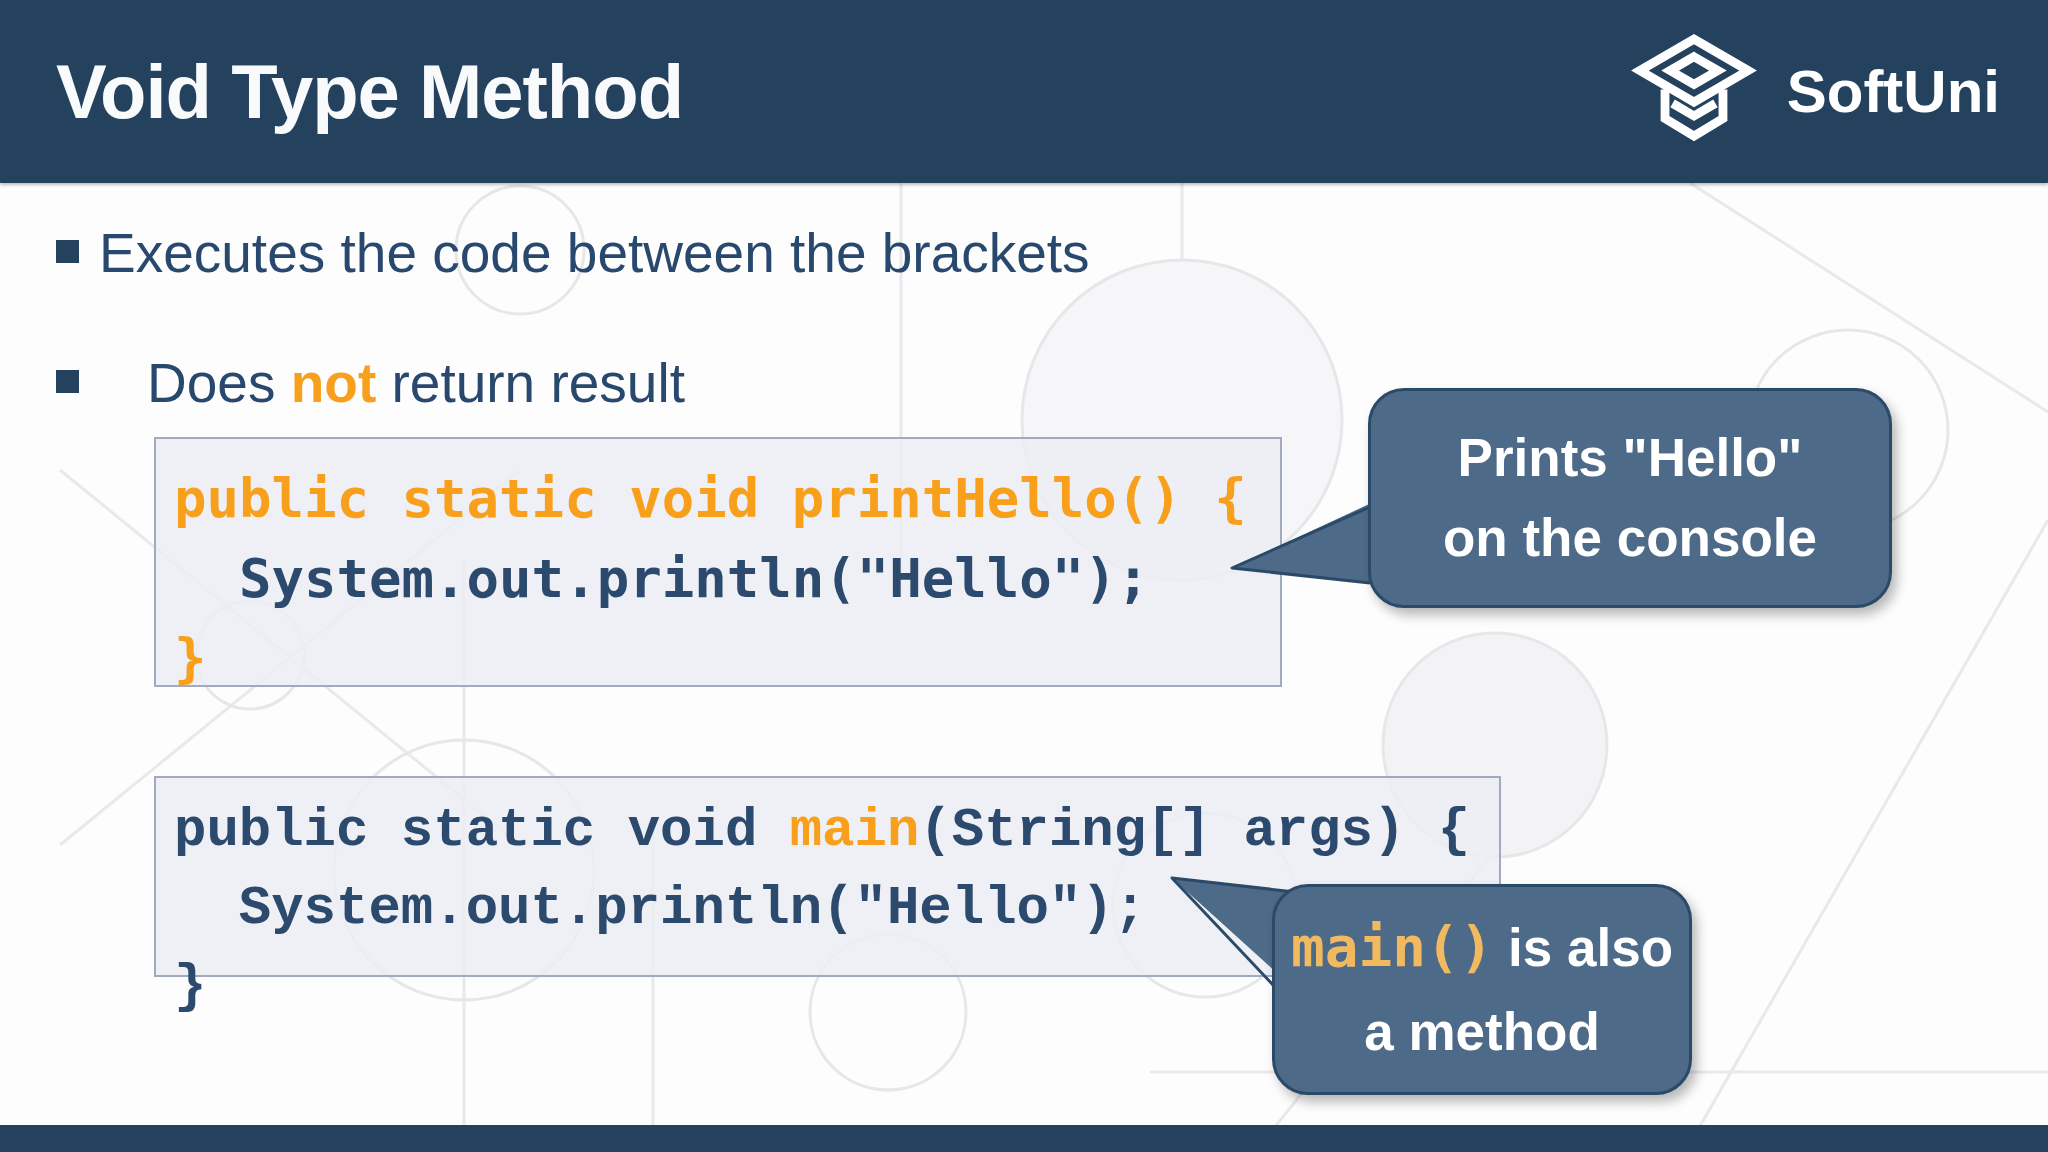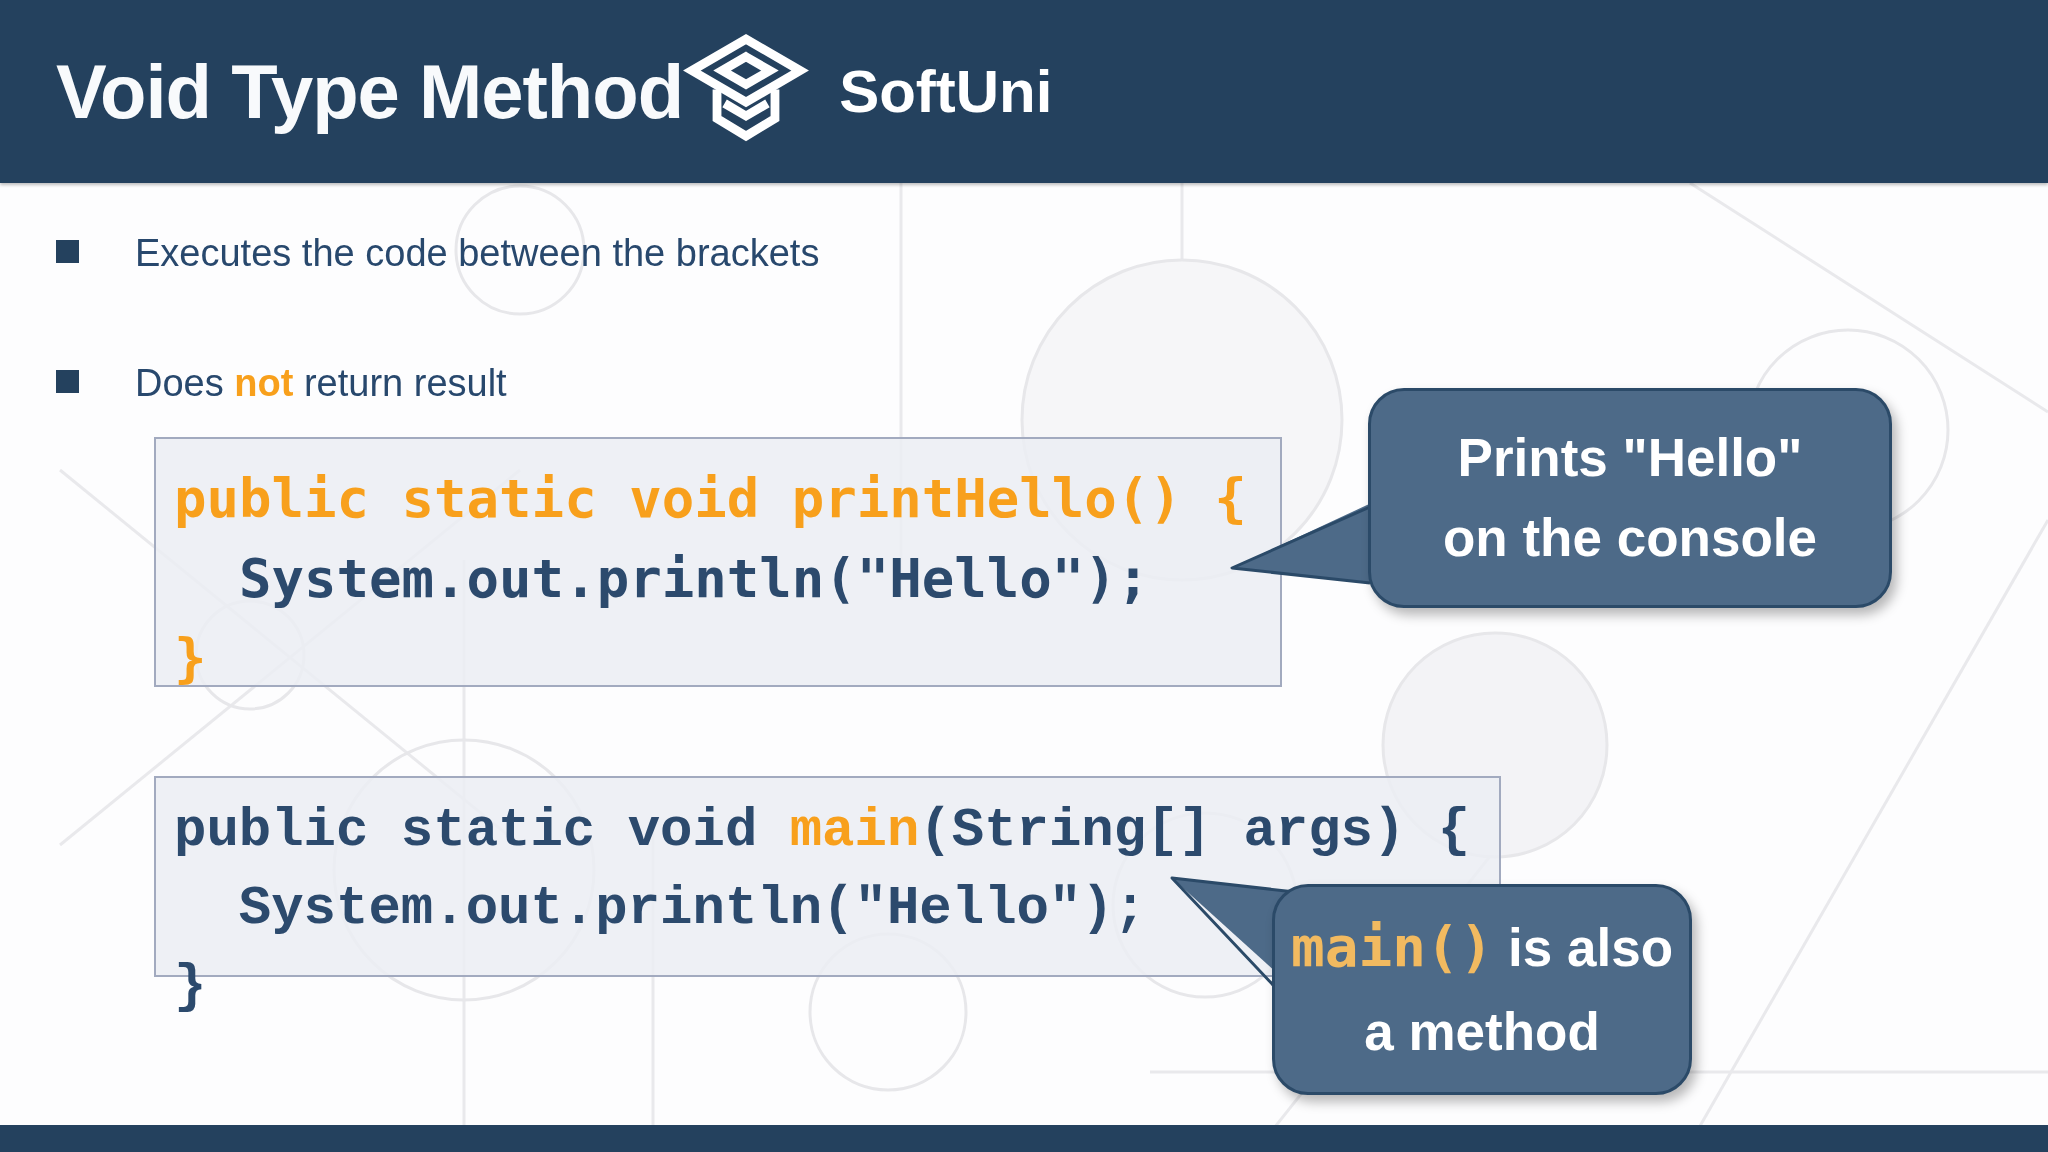--- a/index.html
+++ b/index.html
@@ -9,39 +9,39 @@
     font-family:"Liberation Sans","DejaVu Sans",sans-serif;
   }
   .abs{position:absolute;}
 
   
   #bg-pattern{left:0;top:0;width:2048px;height:1152px;z-index:0;}
 
   
   #header-bar{
     left:0;top:0;width:2048px;height:183px;background:#24415e;z-index:5;
-    display:flex;align-items:center;
+    display:flex;align-items:center;justify-content:space-between;
     box-shadow:0 2px 3px rgba(0,0,0,.25);
   }
   #page-title{
     margin-left:56px;color:#f8fafc;font-size:76px;font-weight:700;letter-spacing:-1px;
   }
   #softuni-logo{display:flex;align-items:center;margin-right:48px;gap:30px;}
   #softuni-logo .logo-text{color:#ffffff;font-size:60px;font-weight:700;letter-spacing:0;}
   #footer-bar{left:0;bottom:0;width:2048px;height:27px;background:#24415e;z-index:5;}
 
   
   .bullet-row{left:56px;display:flex;align-items:flex-start;z-index:4;}
   #bullet-1{top:218px;}
-  #bullet-2{top:348px;}
+  #bullet-2{top:348px;gap:48px;}
   .bullet-square{
     width:23px;height:23px;background:#24415e;margin-top:22px;flex:0 0 auto;
   }
   .bullet-text{
-    margin-left:56px;color:#28486d;font-size:38px;line-height:70px;font-weight:400;
+    margin-left:20px;color:#28486d;font-size:55px;line-height:70px;font-weight:400;
     white-space:pre;
   }
   .hl-orange{color:#f8a01c;font-weight:700;}
 
   
   .code-block{
     background:rgba(235,237,243,0.85);
     border:2px solid #a2aabf;
     z-index:10;
     font-family:"DejaVu Sans Mono","Liberation Mono",monospace;

